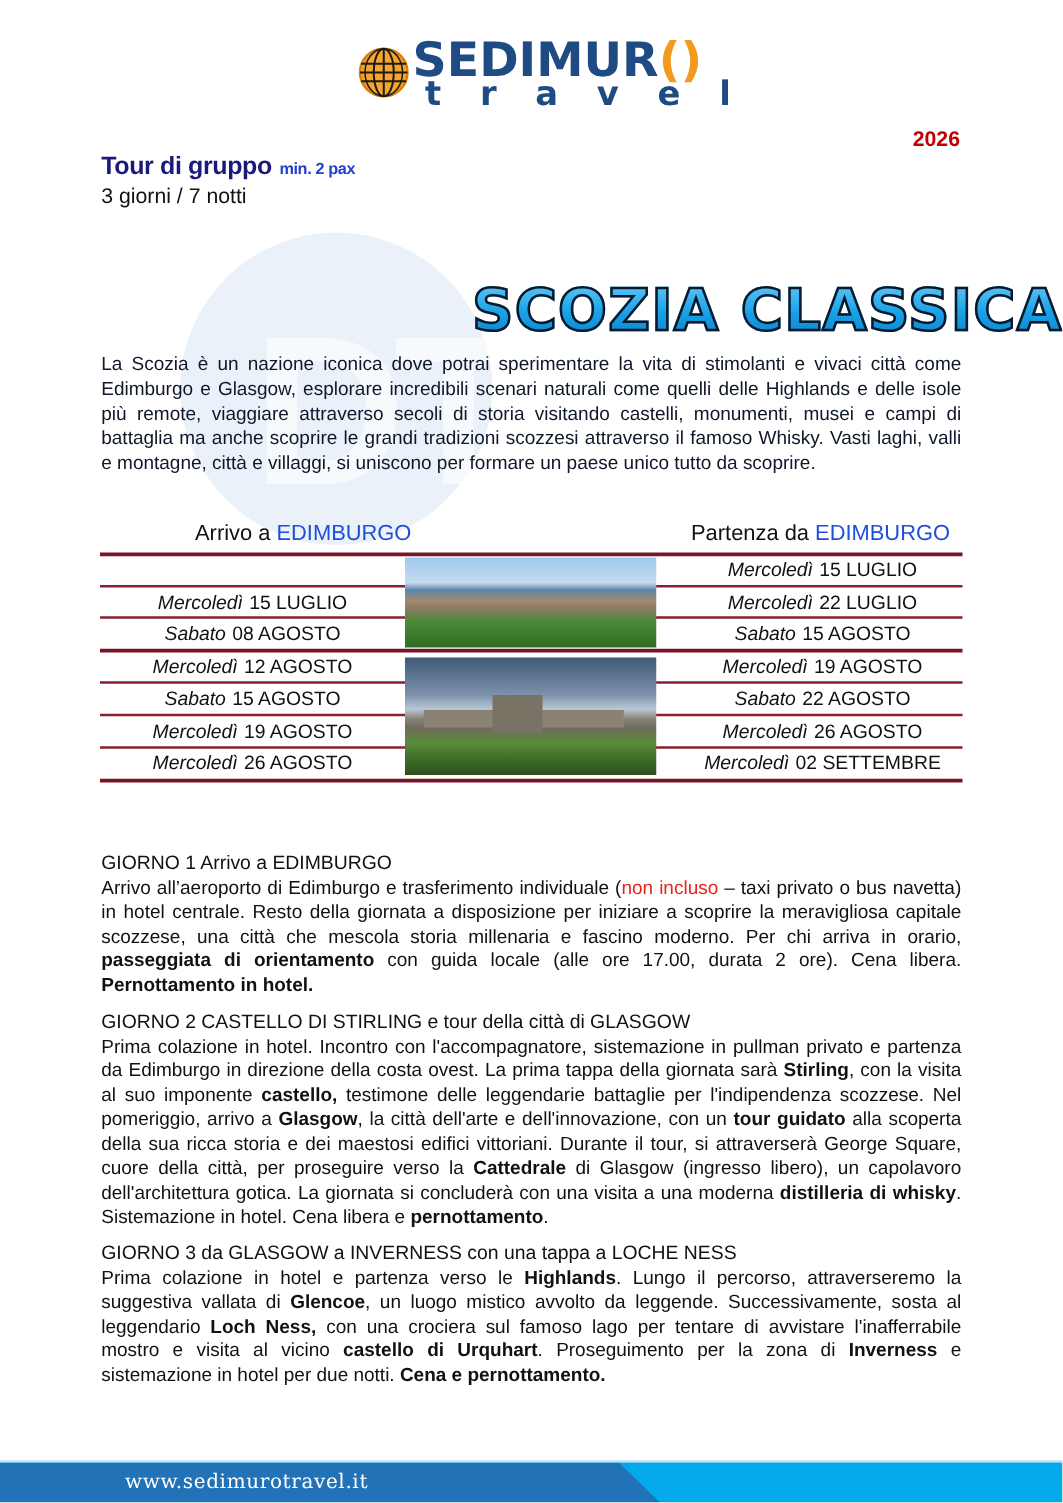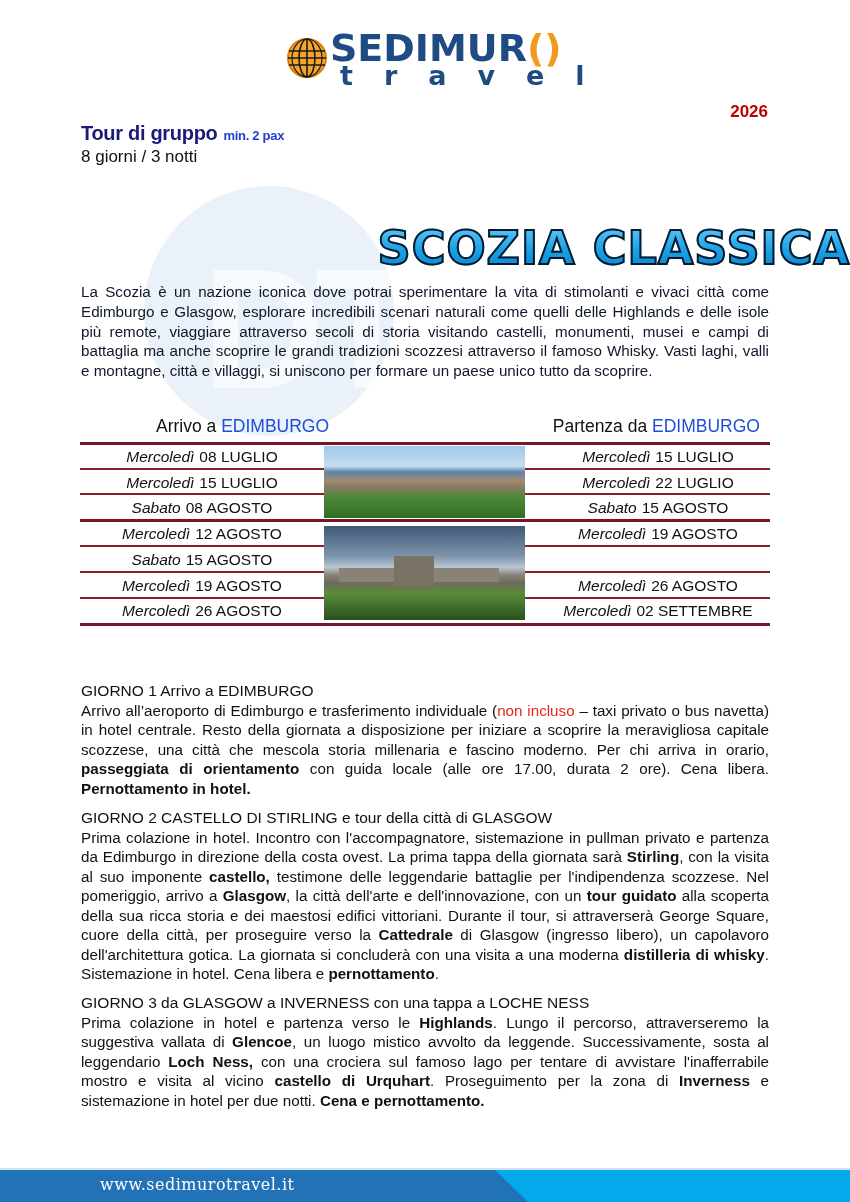--- a/index.html
+++ b/index.html
@@ -121,21 +121,21 @@
   </svg>
   <div class="word1"><span>SEDIMUR</span><span class="bracket">()</span></div>
   <div class="word2">travel</div>
 </div>
 
 <div class="abs year">2026</div>
 
 <div class="abs tour-title">
   <span>Tour di gruppo</span><span class="pax">min. 2 pax</span>
 </div>
-<div class="abs duration">8 giorni / 3 notti</div>
+<div class="abs duration">3 giorni / 7 notti</div>
 
 <div class="abs watermark">
   <div class="wm-text">DT</div>
 </div>
 
 <div class="abs main-title">SCOZIA CLASSICA</div>
 
 <div class="abs intro">La Scozia è un nazione iconica dove potrai sperimentare la vita di stimolanti e vivaci città come Edimburgo e Glasgow, esplorare incredibili scenari naturali come quelli delle Highlands e delle isole più remote, viaggiare attraverso secoli di storia visitando castelli, monumenti, musei e campi di battaglia ma anche scoprire le grandi tradizioni scozzesi attraverso il famoso Whisky. Vasti laghi, valli e montagne, città e villaggi, si uniscono per formare un paese unico tutto da scoprire.</div>
 
 <div class="abs dates">
@@ -148,32 +148,32 @@
 
   <div class="rule thick" style="top:26px"></div>
   <div class="rule" style="top:52px"></div>
   <div class="rule" style="top:77px"></div>
   <div class="rule thick" style="top:103px"></div>
   <div class="rule" style="top:129px"></div>
   <div class="rule" style="top:155px"></div>
   <div class="rule" style="top:181px"></div>
   <div class="rule thick" style="top:207px"></div>
 
-  <div class="date-cell left" style="top:28px"><span class="day">Mercoledì</span><span class="dt">08 LUGLIO</span></div>
   <div class="date-cell left" style="top:54px"><span class="day">Mercoledì</span><span class="dt">15 LUGLIO</span></div>
   <div class="date-cell left" style="top:79px"><span class="day">Sabato</span><span class="dt">08 AGOSTO</span></div>
   <div class="date-cell left" style="top:105px"><span class="day">Mercoledì</span><span class="dt">12 AGOSTO</span></div>
   <div class="date-cell left" style="top:131px"><span class="day">Sabato</span><span class="dt">15 AGOSTO</span></div>
   <div class="date-cell left" style="top:157px"><span class="day">Mercoledì</span><span class="dt">19 AGOSTO</span></div>
   <div class="date-cell left" style="top:182px"><span class="day">Mercoledì</span><span class="dt">26 AGOSTO</span></div>
 
   <div class="date-cell right" style="top:28px"><span class="day">Mercoledì</span><span class="dt">15 LUGLIO</span></div>
   <div class="date-cell right" style="top:54px"><span class="day">Mercoledì</span><span class="dt">22 LUGLIO</span></div>
   <div class="date-cell right" style="top:79px"><span class="day">Sabato</span><span class="dt">15 AGOSTO</span></div>
   <div class="date-cell right" style="top:105px"><span class="day">Mercoledì</span><span class="dt">19 AGOSTO</span></div>
+  <div class="date-cell right" style="top:131px"><span class="day">Sabato</span><span class="dt">22 AGOSTO</span></div>
   <div class="date-cell right" style="top:157px"><span class="day">Mercoledì</span><span class="dt">26 AGOSTO</span></div>
   <div class="date-cell right" style="top:182px"><span class="day">Mercoledì</span><span class="dt">02 SETTEMBRE</span></div>
 
   <div class="photo photo1"></div>
   <div class="photo photo2">
     <div class="castle2"></div>
     <div class="castle"></div>
   </div>
 </div>
 

